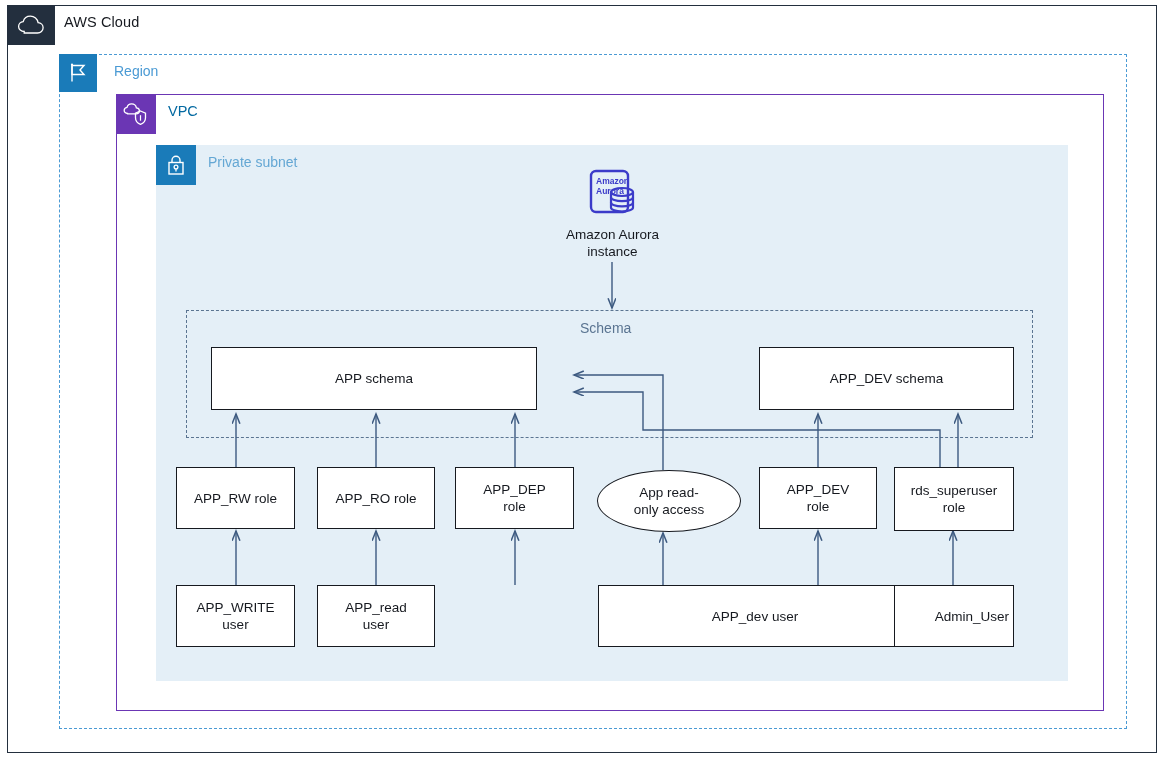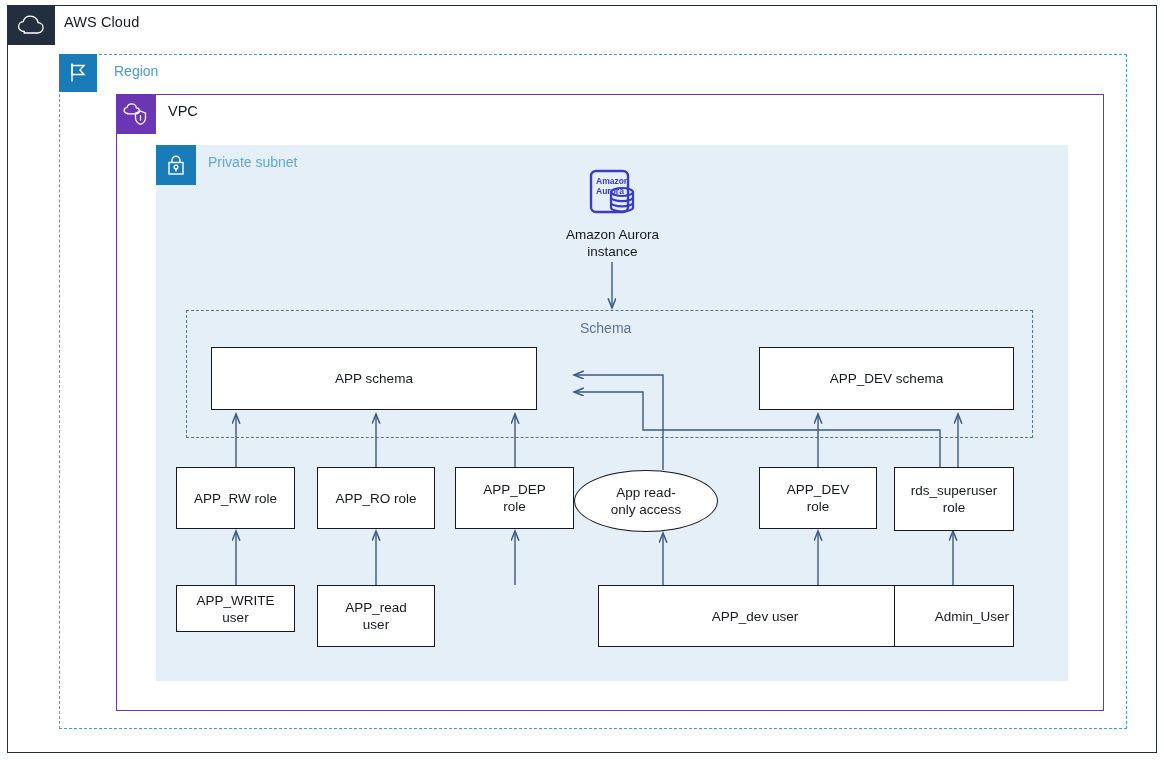--- a/index.html
+++ b/index.html
@@ -76,21 +76,21 @@
     position:absolute;
     left:116px; top:94px;
     width:40px; height:40px;
     background:#6b36b4;
     display:flex;align-items:center;justify-content:center;
   }
   .vpc-title{
     position:absolute;
     left:168px; top:103px;
     font-size:14.5px;
-    color:#0f172a;
+    color:#0369a1;
     white-space:nowrap;
   }
 
   
   .subnet{
     position:absolute;
     left:156px; top:145px;
     width:912px; height:536px;
     background:#e4eff7;
     box-sizing:border-box;
@@ -291,42 +291,42 @@
     <span>APP_RO role</span>
   </div>
 
   <div class="node" style="left:455px; top:467px; width:119px; height:62px;">
     <div>
       <span>APP_DEP</span><br>
       <span>role</span>
     </div>
   </div>
 
-  <div class="ellipse" style="left:574px; top:470px; width:144px; height:62px;">
+  <div class="ellipse" style="left:597px; top:470px; width:144px; height:62px;">
     <div>
       <span>App read-</span><br>
       <span>only access</span>
     </div>
   </div>
 
   <div class="node" style="left:759px; top:467px; width:118px; height:62px;">
     <div>
       <span>APP_DEV</span><br>
       <span>role</span>
     </div>
   </div>
 
   <div class="node" style="left:894px; top:467px; width:120px; height:64px;">
     <div>
       <span>rds_superuser</span><br>
       <span>role</span>
     </div>
   </div>
 
-  <div class="node" style="left:176px; top:585px; width:119px; height:47px;justify-content:center;">
+  <div class="node" style="left:176px; top:585px; width:119px; height:62px;justify-content:center;">
     <div>
       <span>APP_WRITE</span><br>
       <span>user</span>
     </div>
   </div>
 
   <div class="node" style="left:317px; top:585px; width:118px; height:62px;">
     <div>
       <span>APP_read</span><br>
       <span>user</span>

